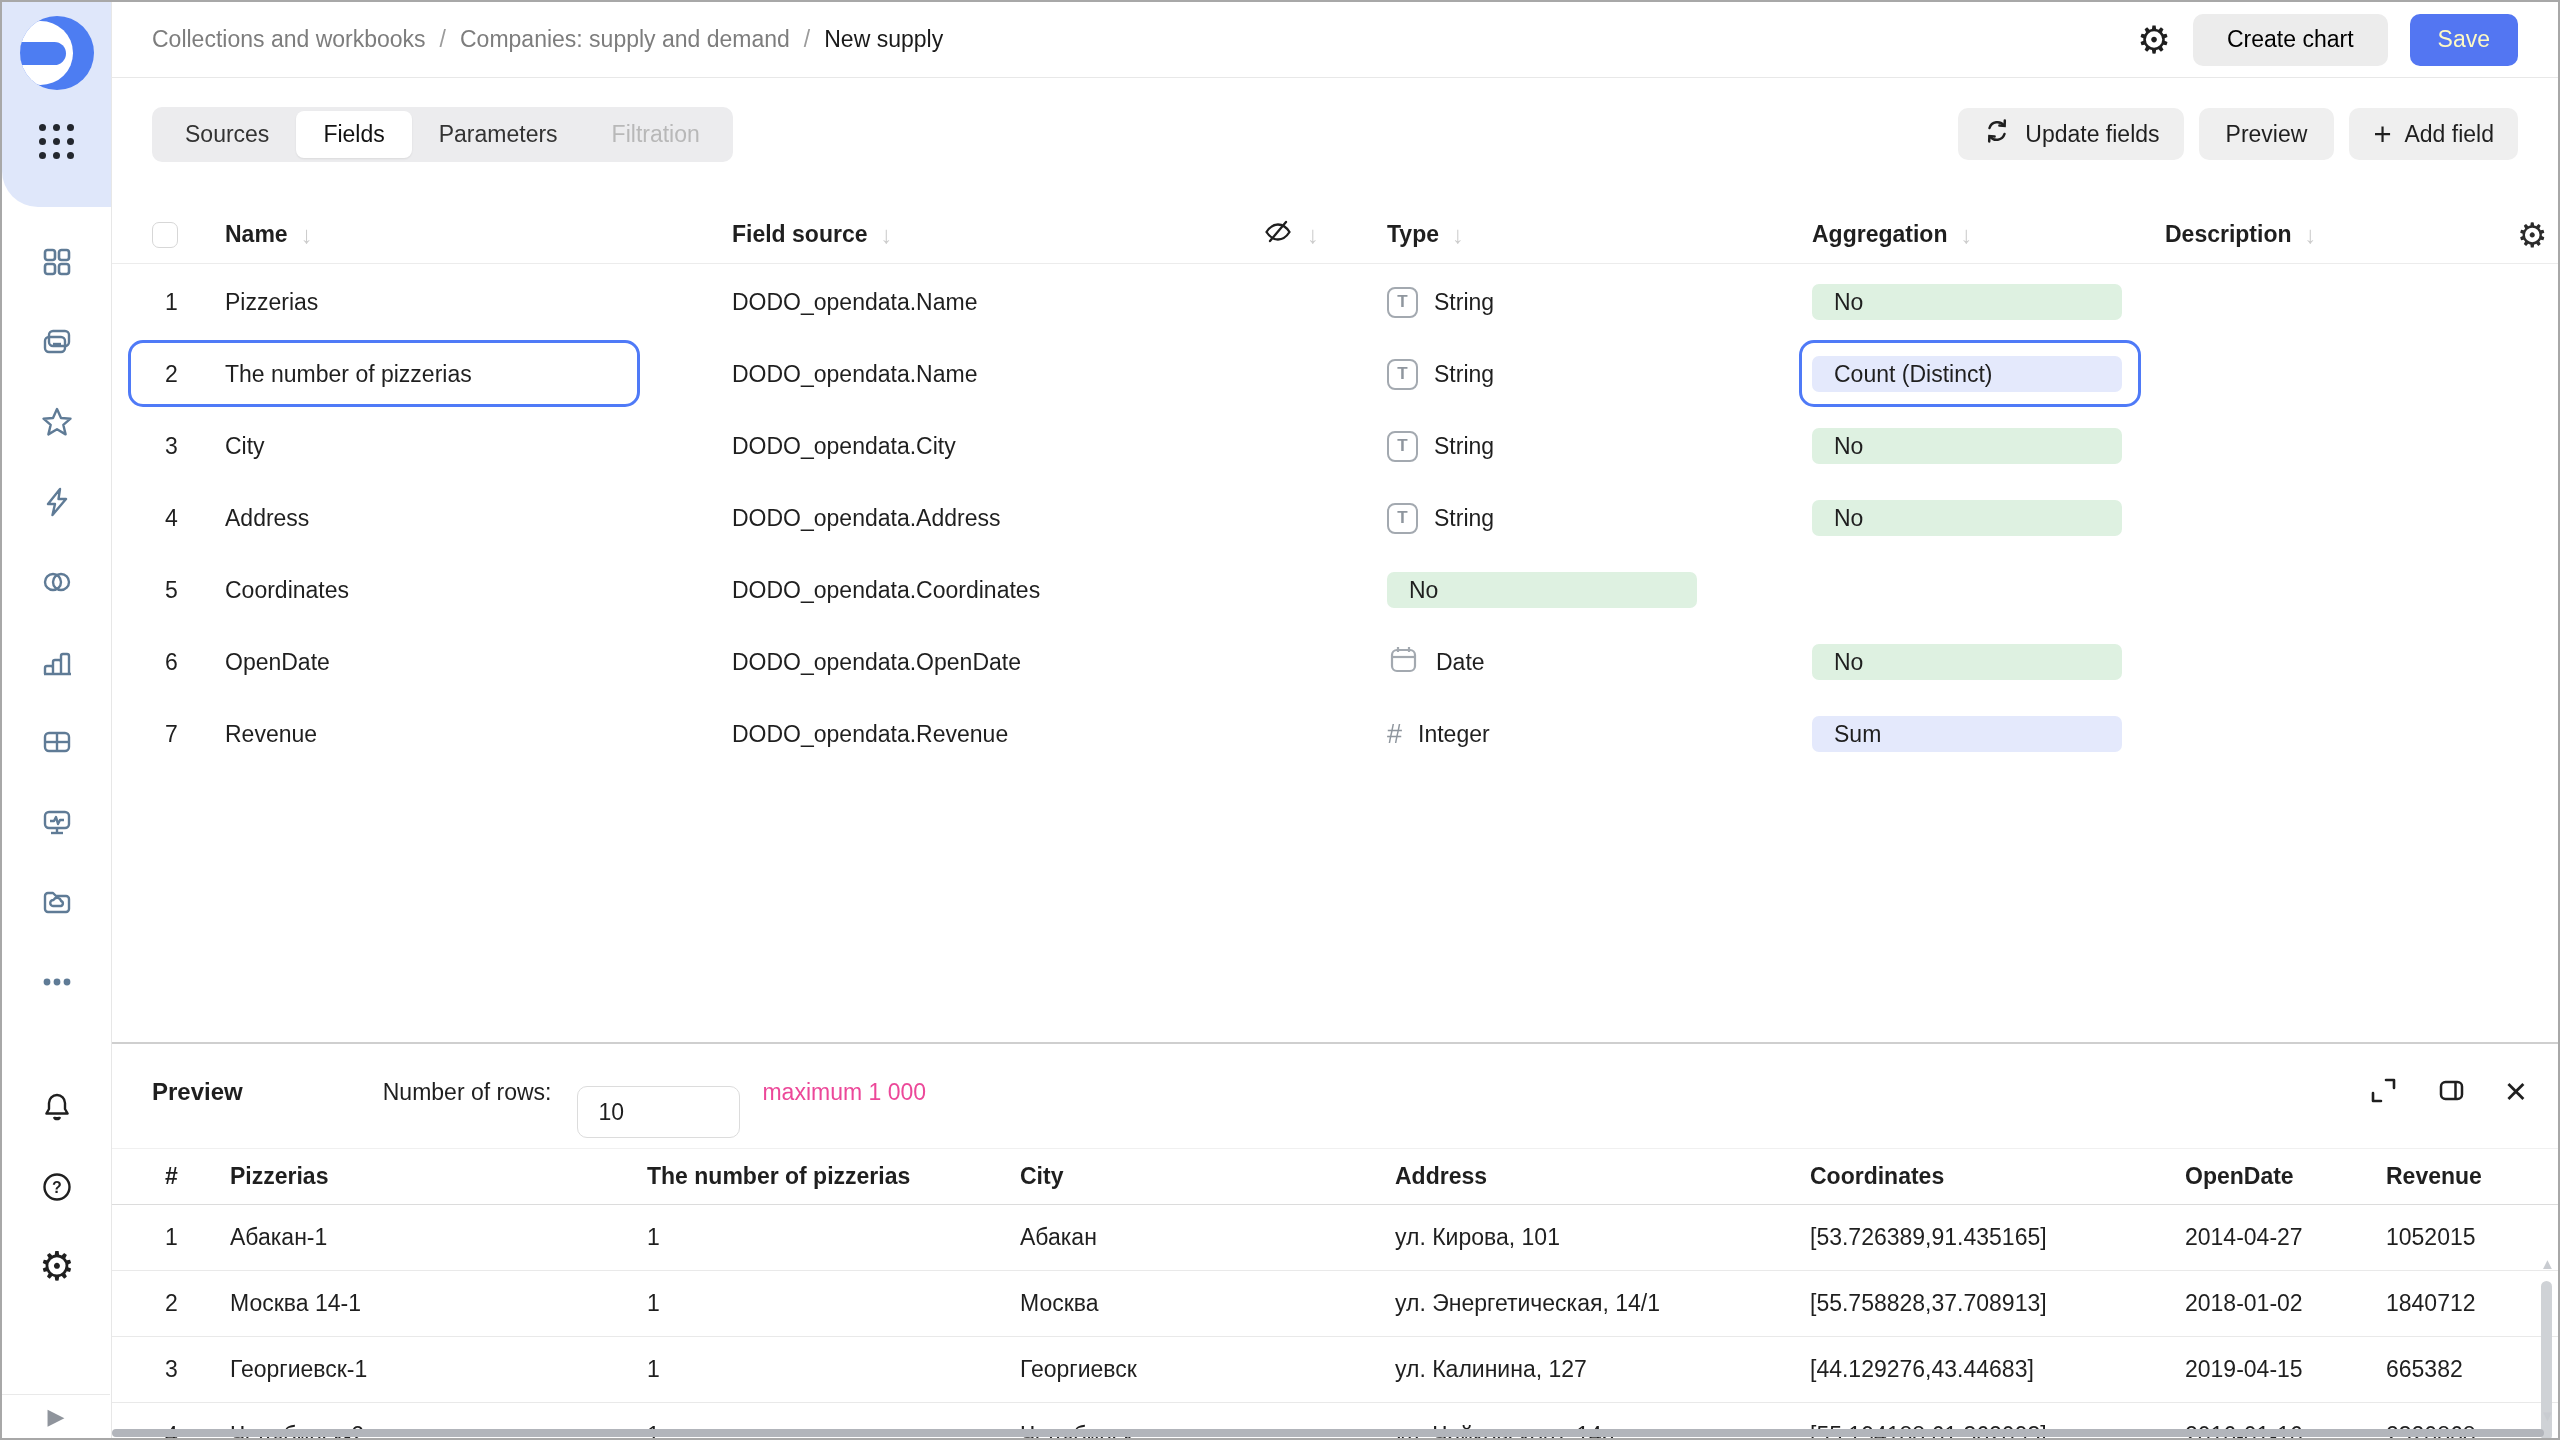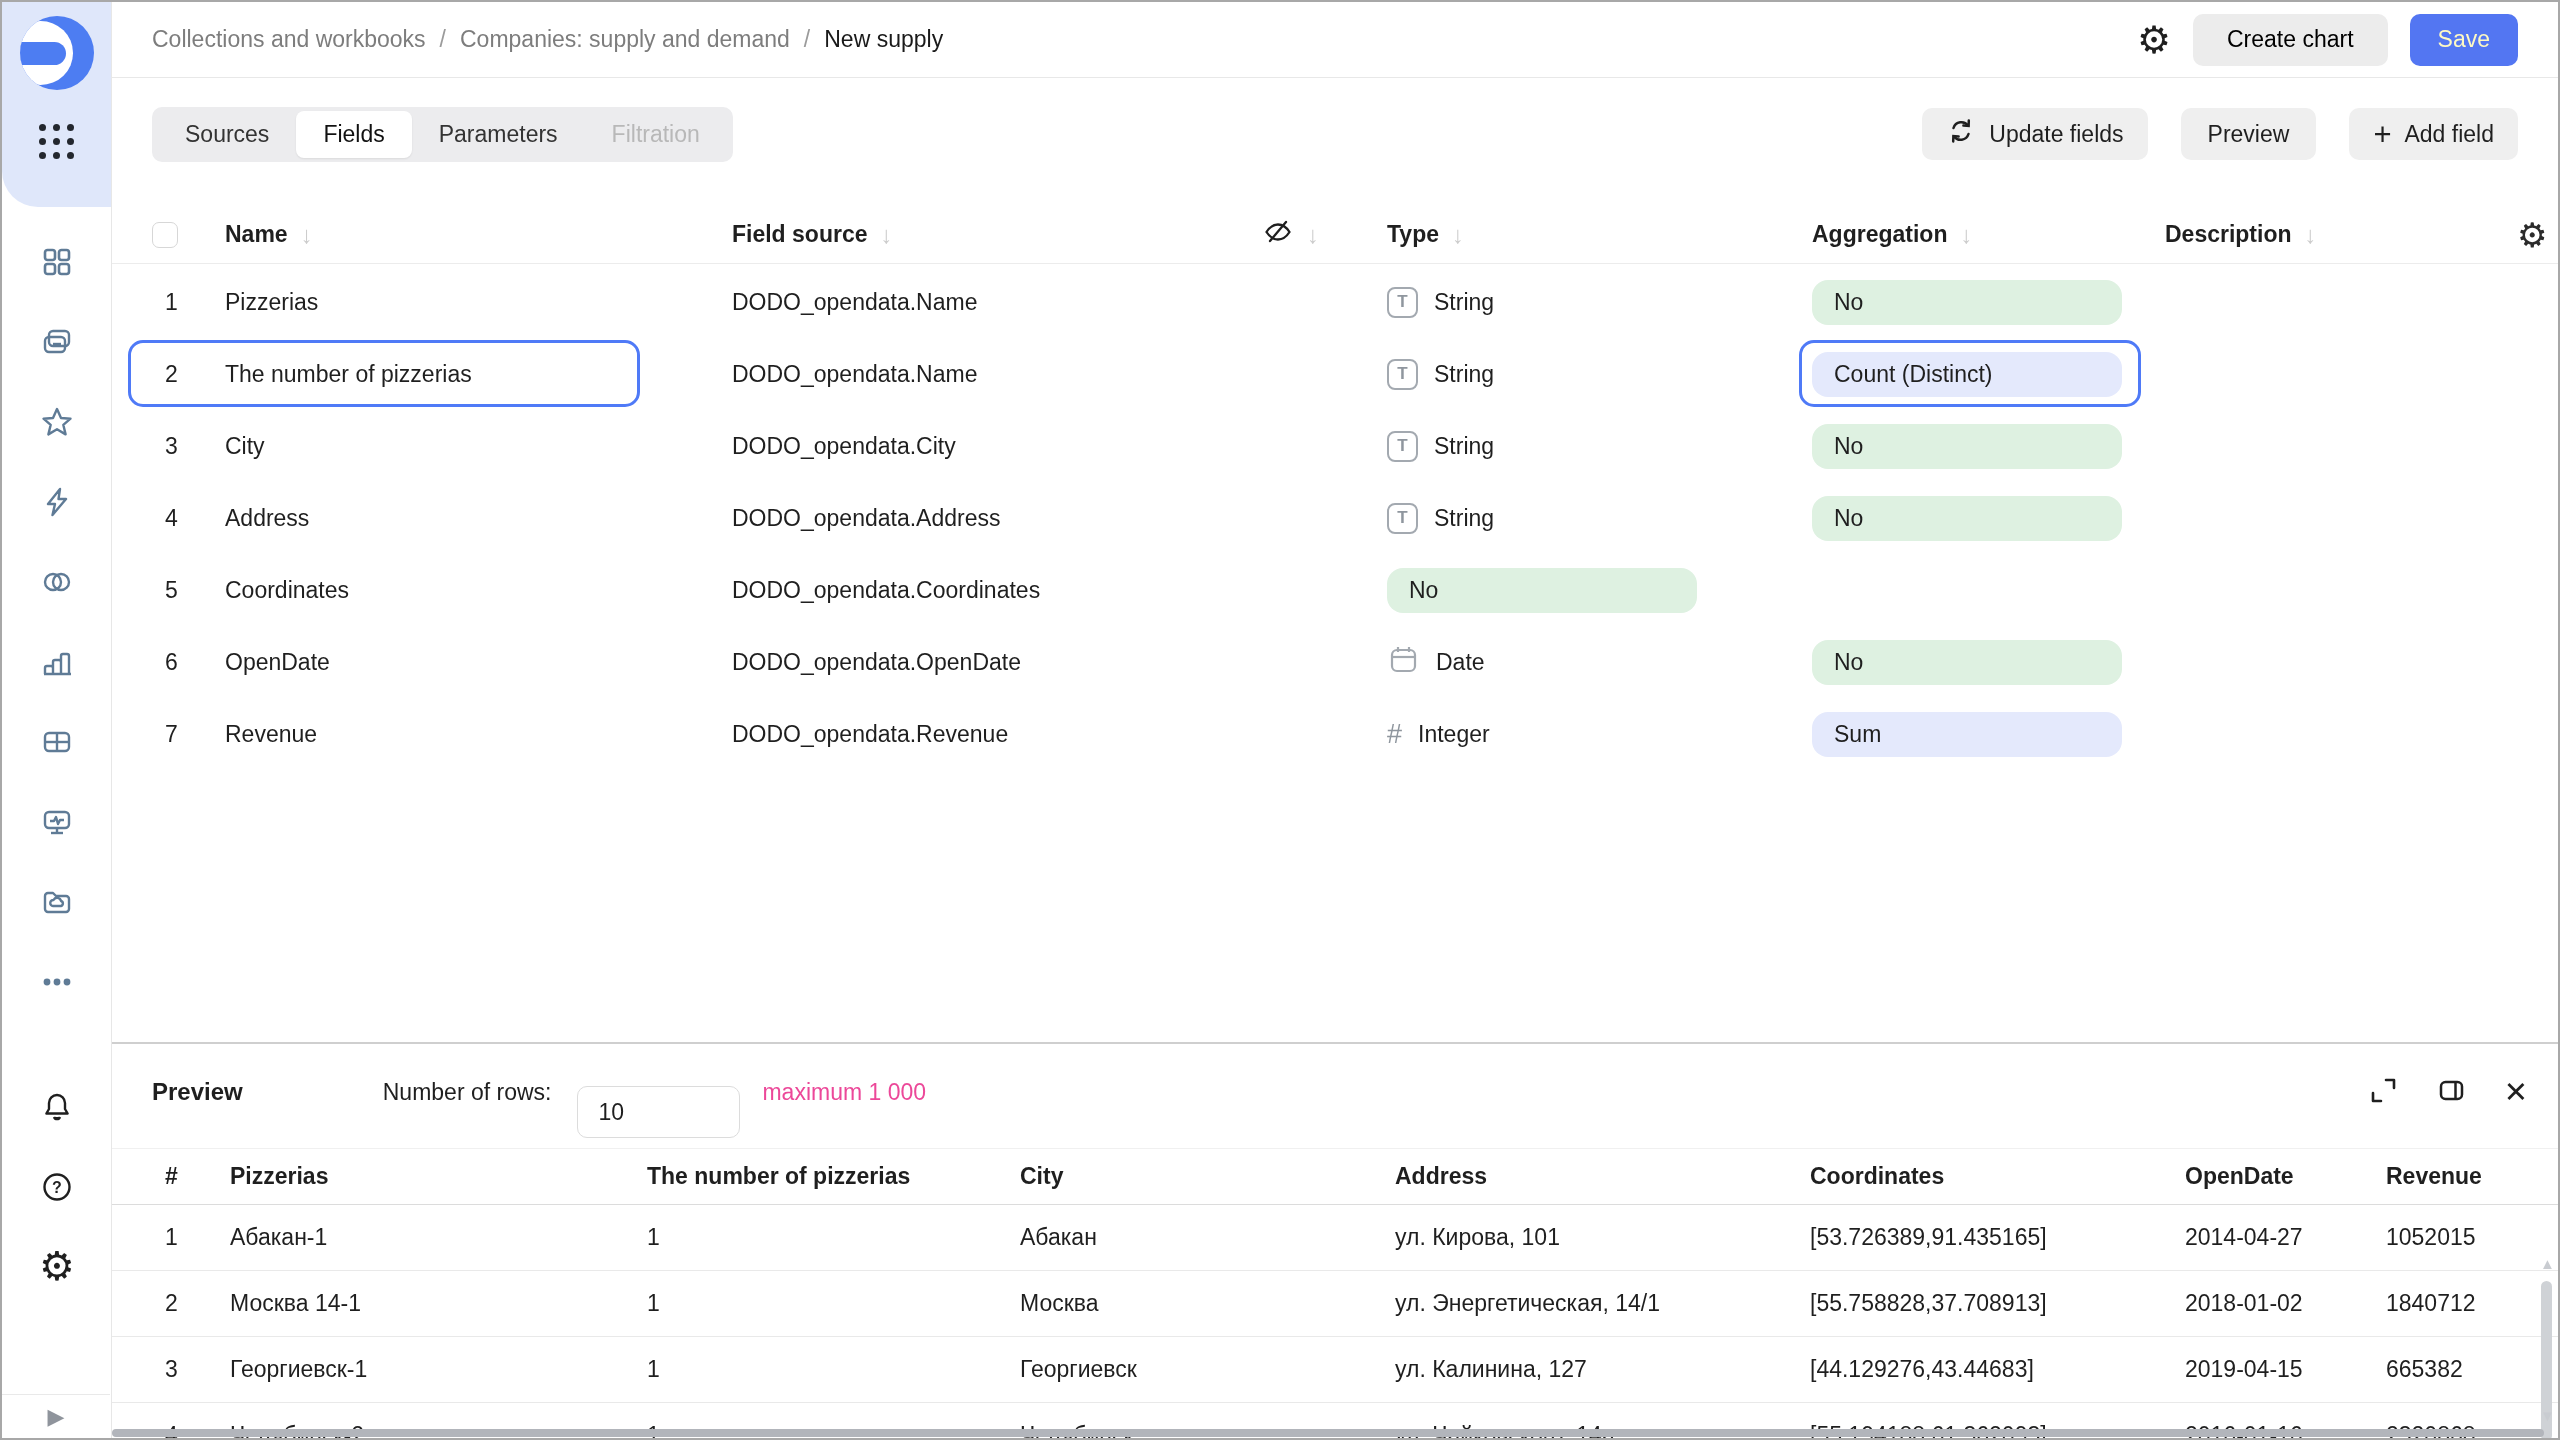--- a/index.html
+++ b/index.html
@@ -31,21 +31,21 @@
   .btn { height:52px; border:none; border-radius:10px; font-size:23px; font-family:inherit; cursor:pointer; display:flex; align-items:center; justify-content:center; }
   .btn-disabled { background:#ececec; color:#000000; padding:0 34px; cursor:default; }
   .btn-primary { background:#5376f2; color:#fef9c3; padding:0 28px; }
 
   
   .toolbar { position:absolute; left:110px; right:0; top:104px; height:56px; display:flex; align-items:center; padding:0 40px; }
   .tabset { background:#ececee; border-radius:10px; height:55px; display:flex; align-items:center; padding:0 6px; }
   .tab { padding:0 27px; height:47px; display:flex; align-items:center; font-size:23px; color:#333; cursor:pointer; border-radius:8px; }
   .tab.active { background:#fff; color:#111; box-shadow:0 1px 2px rgba(0,0,0,.08); }
   .tab.disabled { color:#b8b8b8; cursor:default; }
-  .toolbar-right { margin-left:auto; display:flex; align-items:center; gap:33px; }
+  .toolbar-right { margin-left:auto; display:flex; align-items:center; gap:15px; }
   .btn-gray { background:#efefef; color:#1f1f1f; gap:13px; }
   .btn-update { padding:0 24px; }
   .btn-preview { padding:0 27px; }
   .btn-add { padding:0 24px; }
   .plus-glyph { font-size:31px; line-height:31px; font-weight:400; }
   .search-input { width:440px; height:54px; border:1px solid #d9d9d9; border-radius:10px; font-size:23px; font-family:inherit; padding:0 20px; color:#1f1f1f; outline:none; }
   .search-input::placeholder { color:#b3b3b3; }
 
   
   .fgrid { display:grid; grid-template-columns:73px 507px 520px 135px 425px 353px 342px auto; align-items:center; padding-left:40px; }
@@ -54,21 +54,21 @@
   .sort-arrow { margin-left:13px; color:#cccccc; font-size:24px; font-weight:normal; }
   .checkbox { width:26px; height:26px; border:1.5px solid #d7d7d7; border-radius:7px; background:#fff; cursor:pointer; }
   .eye-cell { padding-left:10px; }
   .gear-cell { color:#2b2b2b; font-size:34px; font-weight:normal; cursor:pointer; padding-left:10px; }
   .fields-rows { position:absolute; left:110px; right:0; top:264px; }
   .frow { position:relative; height:72px; font-size:23px; }
   .c-num { padding-left:13px; color:#1f1f1f; }
   .c-type { display:flex; align-items:center; gap:16px; }
   .ticon-box { width:31px; height:31px; border:2px solid #a3a9b0; border-radius:8px; color:#8f969e; font-size:17px; font-weight:bold; display:flex; align-items:center; justify-content:center; }
   .ticon-hash { color:#8f969e; font-size:27px; }
-  .badge { width:310px; height:45px; border-radius:16px; display:flex; align-items:center; padding-left:22px; cursor:pointer; }
+  .badge { width:310px; height:36px; border-radius:7px; display:flex; align-items:center; padding-left:22px; cursor:pointer; }
   .badge-green { background:#def1e1; }
   .badge-blue { background:#e4e9fc; }
   .sel-box { display:none; position:absolute; top:2px; height:67px; border:3.5px solid #4f7af7; border-radius:15px; pointer-events:none; }
   .frow.selected .sel-name { display:block; left:16px; width:512px; }
   .frow.selected .sel-agg { display:block; left:1687px; width:342px; }
 
   
   .preview-panel { position:absolute; left:110px; right:0; top:1040px; bottom:0; border-top:2px solid #cfcfcf; background:#fff; }
   .p-head { position:absolute; top:20px; left:40px; right:30px; height:56px; display:flex; align-items:center; }
   .p-title { font-size:24px; font-weight:bold; }

